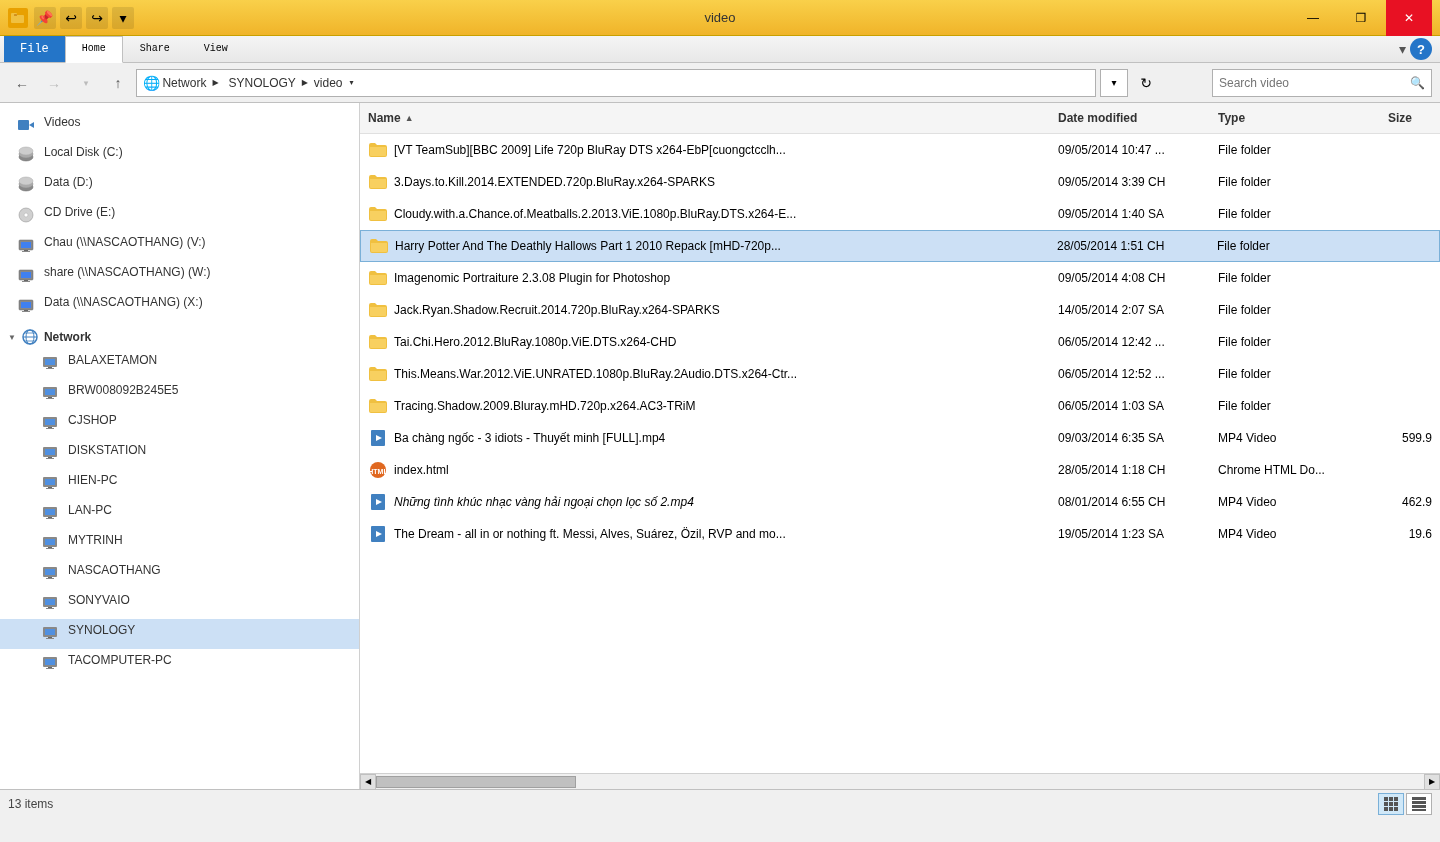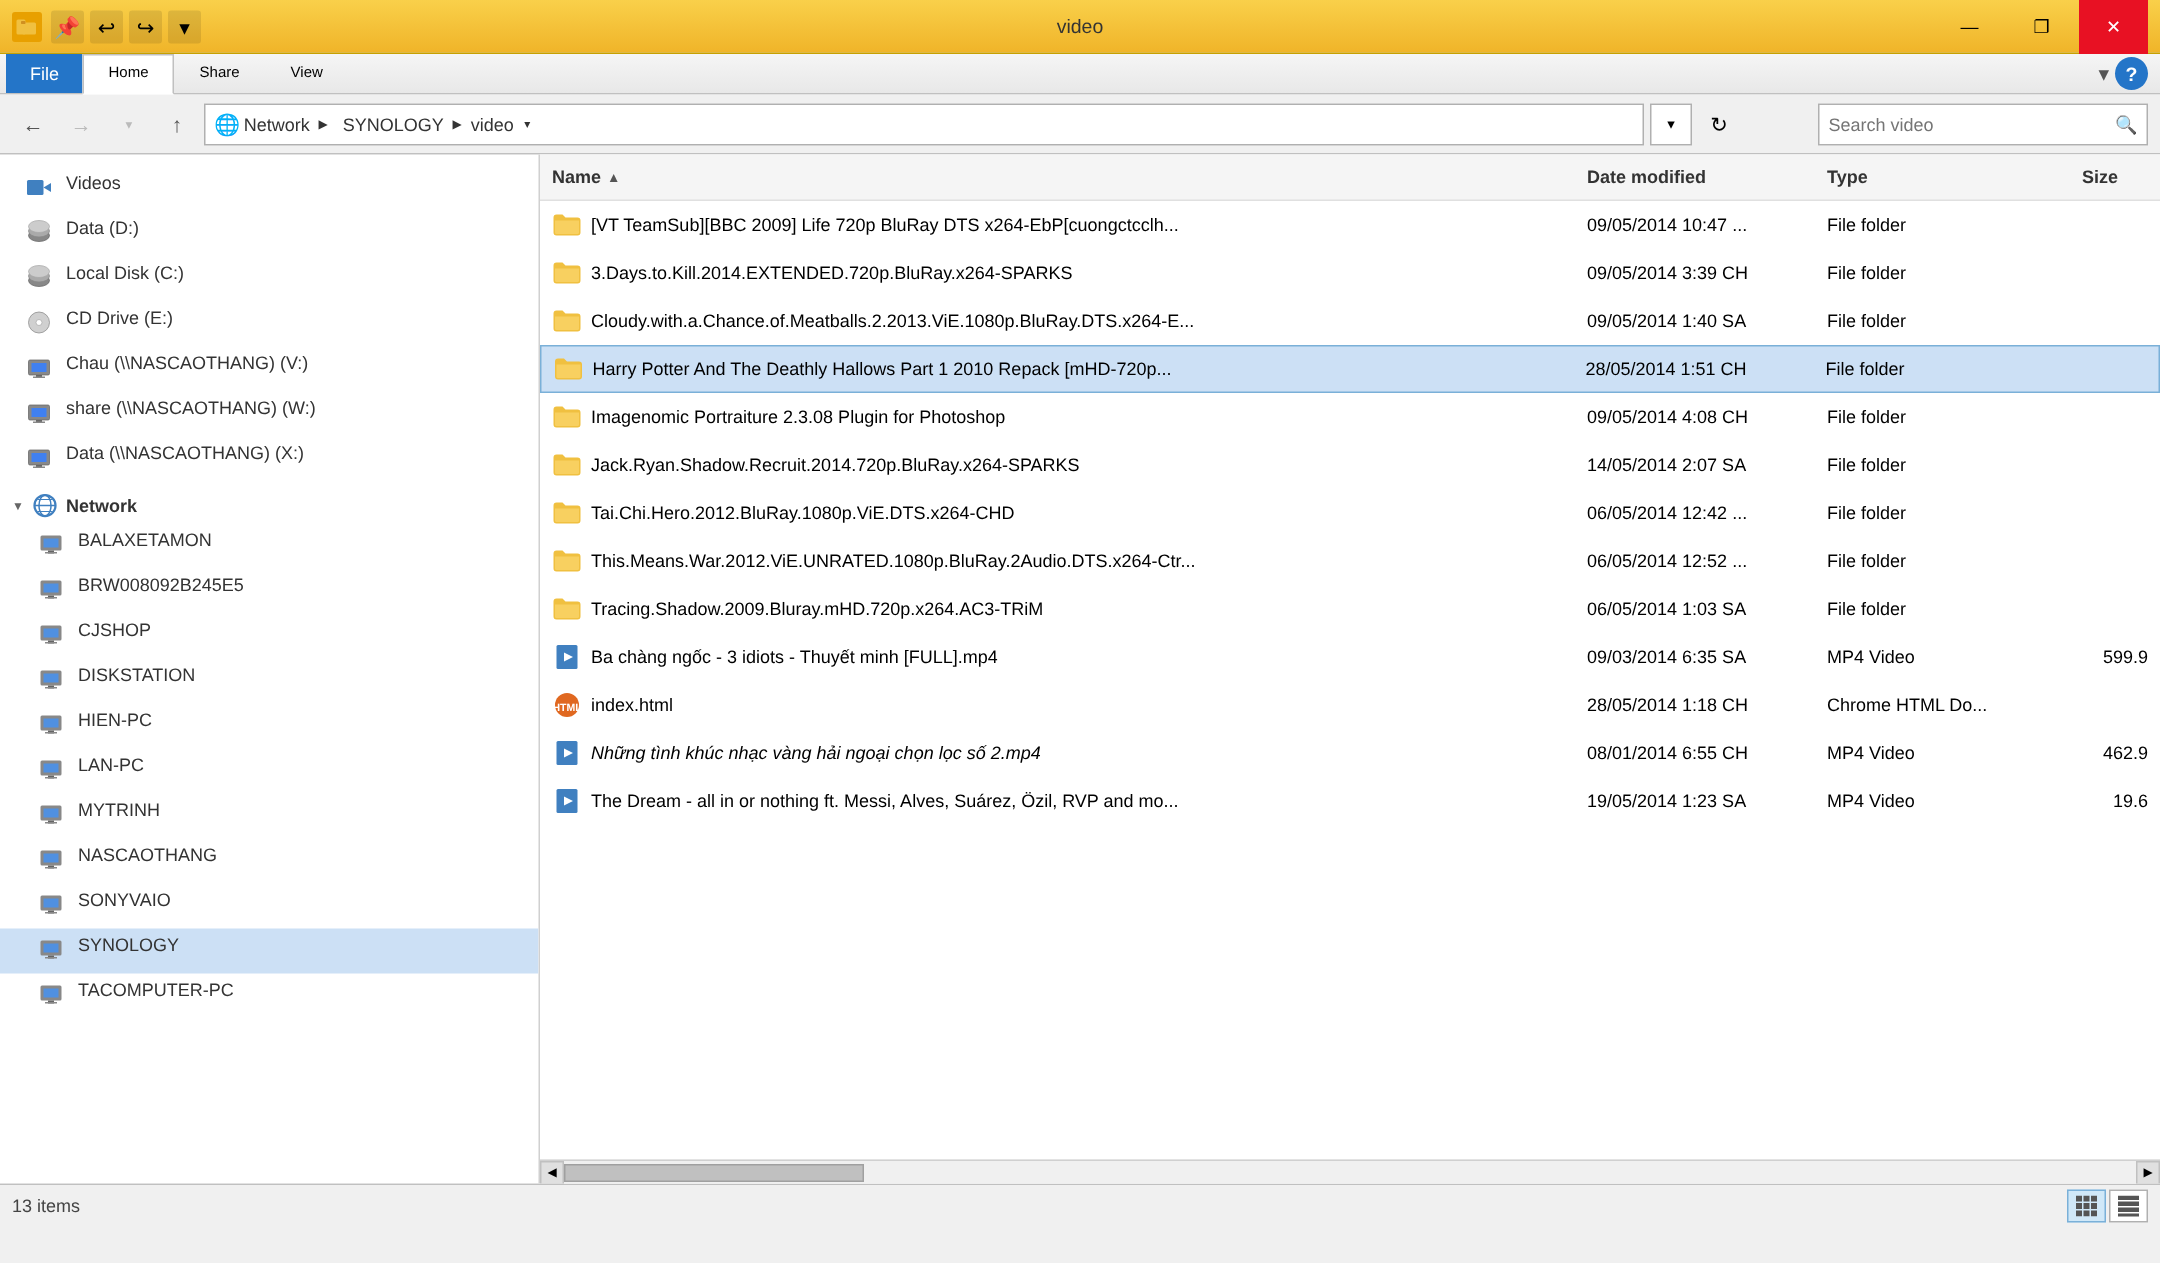--- a/index.html
+++ b/index.html
@@ -60,20 +60,21 @@
 
     
     .ribbon {
       background: linear-gradient(to bottom, #f5f5f5, #e8e8e8);
       border-bottom: 1px solid #c0c0c0;
     }
     .ribbon-tabs {
       display: flex;
       padding: 0 4px;
       gap: 0;
+      font-family: Liberation Mono, monospace;
     }
     .ribbon-tab {
       padding: 6px 16px;
       font-size: 10px;
       cursor: pointer;
       border: 1px solid transparent;
       background: transparent;
     }
     .ribbon-tab.active {
       background: white;
@@ -205,21 +206,21 @@
       display: flex;
       align-items: center;
       padding: 6px 8px 2px 8px;
       gap: 4px;
       cursor: pointer;
       font-size: 12px;
       color: #333;
       font-weight: 600;
     }
     .sidebar-section-header .chevron { font-size: 8px; color: #666; }
-    .sidebar-indent { padding-left: 24px; }
+    .sidebar-indent { padding-left: 40px; }
 
     
     .sidebar::-webkit-scrollbar { width: 8px; }
     .sidebar::-webkit-scrollbar-track { background: #f0f0f0; }
     .sidebar::-webkit-scrollbar-thumb { background: #c0c0c0; }
 
     
     .file-pane {
       flex: 1;
       display: flex;
@@ -417,32 +418,32 @@
         </div>
 
         <div class="sidebar-item">
           <div class="sidebar-icon">
             <svg width="18" height="18" viewBox="0 0 18 18">
               <ellipse cx="9" cy="11" rx="7" ry="4" fill="#888" stroke="#666" stroke-width="0.5"></ellipse>
               <ellipse cx="9" cy="8" rx="7" ry="4" fill="#aaa" stroke="#888" stroke-width="0.5"></ellipse>
               <ellipse cx="9" cy="5" rx="7" ry="4" fill="#ccc" stroke="#aaa" stroke-width="0.5"></ellipse>
             </svg>
           </div>
-          <span class="sidebar-item-label">Data (D:)</span>
+          <span class="sidebar-item-label">Local Disk (C:)</span>
         </div>
 
         <div class="sidebar-item">
           <div class="sidebar-icon">
             <svg width="18" height="18" viewBox="0 0 18 18">
               <ellipse cx="9" cy="11" rx="7" ry="4" fill="#888" stroke="#666" stroke-width="0.5"></ellipse>
               <ellipse cx="9" cy="8" rx="7" ry="4" fill="#aaa" stroke="#888" stroke-width="0.5"></ellipse>
               <ellipse cx="9" cy="5" rx="7" ry="4" fill="#ccc" stroke="#aaa" stroke-width="0.5"></ellipse>
             </svg>
           </div>
-          <span class="sidebar-item-label">Local Disk (C:)</span>
+          <span class="sidebar-item-label">Data (D:)</span>
         </div>
 
         <div class="sidebar-item">
           <div class="sidebar-icon">
             <svg width="18" height="18" viewBox="0 0 18 18">
               <circle cx="9" cy="9" r="7" fill="#d0d0d0" stroke="#888" stroke-width="0.5"></circle>
               <circle cx="9" cy="9" r="2" fill="white" stroke="#aaa" stroke-width="0.5"></circle>
             </svg>
           </div>
           <span class="sidebar-item-label">CD Drive (E:)</span>

